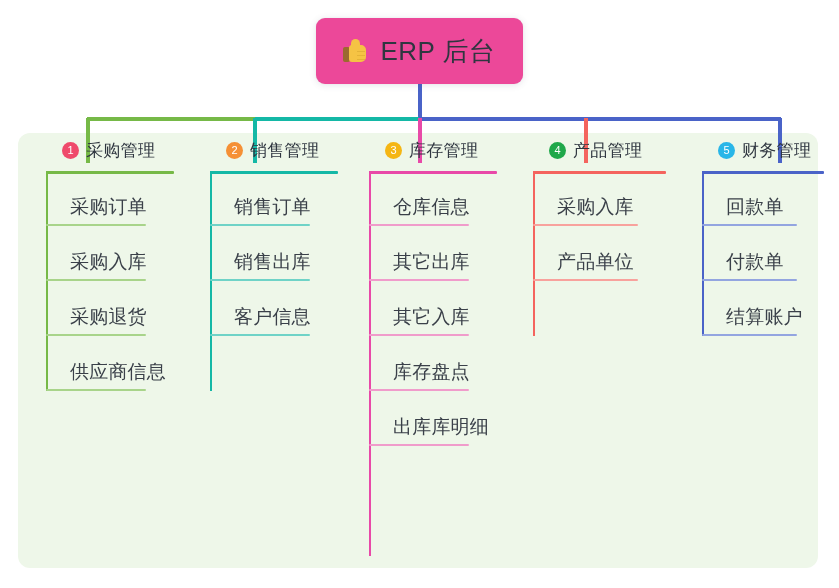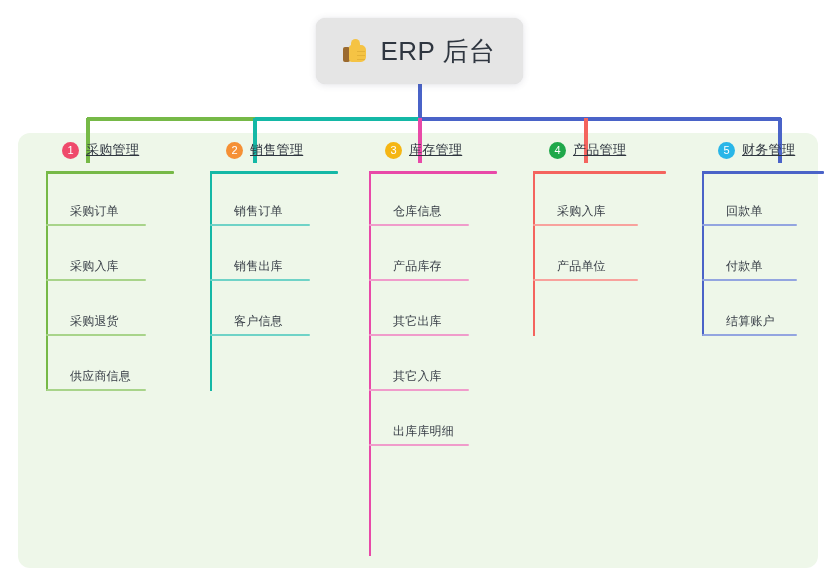--- a/index.html
+++ b/index.html
@@ -16,21 +16,21 @@
     -webkit-font-smoothing: antialiased;
   }
 
   
   #root-node {
     position: absolute;
     left: 316px;
     top: 18px;
     width: 207px;
     height: 66px;
-    background: #e5e5e5;
+    background: #ec4899;
     border-radius: 9px;
     box-shadow: 0 1px 7px rgba(90,90,110,0.16), 0 0 1px rgba(0,0,0,0.10);
     display: flex;
     align-items: center;
     justify-content: center;
     gap: 11px;
     z-index: 6;
   }
   #root-node .root-title {
     font-size: 26px;
@@ -128,24 +128,23 @@
     height: 17px;
     border-radius: 50%;
     color: #ffffff;
     font-size: 11px;
     line-height: 17px;
     text-align: center;
     flex: 0 0 auto;
     font-family: "Liberation Sans", sans-serif;
   }
   .branch-title {
-    font-size: 13px;
+    font-size: 17px;
     color: #2f3640;
     letter-spacing: 0.3px;
-    text-decoration: underline;
   }
   .header-rule {
     position: absolute;
     top: 38px;
     left: 6px;
     height: 3px;
     border-radius: 1px;
   }
   .spine {
     position: absolute;
@@ -158,21 +157,21 @@
     top: 38px;
     left: 6px;
   }
   .leaf {
     position: relative;
     height: 55px;
     display: flex;
     align-items: flex-end;
   }
   .leaf-label {
-    font-size: 12px;
+    font-size: 19px;
     color: #3a4049;
     padding-left: 24px;
     padding-bottom: 6px;
     white-space: nowrap;
     letter-spacing: 0.2px;
   }
   .leaf-rule {
     position: absolute;
     left: 0;
     bottom: 0;
@@ -264,29 +263,29 @@
         <span class="branch-title">库存管理</span>
       </div>
       <div class="header-rule" style="width: 128px; background: rgb(232, 73, 168);"></div>
       <div class="spine" style="height: 385px; background: rgb(232, 73, 168);"></div>
       <div class="leaves">
         <div class="leaf">
           <span class="leaf-label">仓库信息</span>
           <div class="leaf-rule" style="width: 100px; background: rgb(240, 156, 203);"></div>
         </div>
         <div class="leaf">
-          <span class="leaf-label">产品库存</span>
-          <div class="leaf-rule" style="width: 100px; background: rgb(240, 156, 203);"></div>
-        </div>
-        <div class="leaf">
           <span class="leaf-label">其它出库</span>
           <div class="leaf-rule" style="width: 100px; background: rgb(240, 156, 203);"></div>
         </div>
         <div class="leaf">
           <span class="leaf-label">其它入库</span>
+          <div class="leaf-rule" style="width: 100px; background: rgb(240, 156, 203);"></div>
+        </div>
+        <div class="leaf">
+          <span class="leaf-label">库存盘点</span>
           <div class="leaf-rule" style="width: 100px; background: rgb(240, 156, 203);"></div>
         </div>
         <div class="leaf">
           <span class="leaf-label">出库库明细</span>
           <div class="leaf-rule" style="width: 100px; background: rgb(240, 156, 203);"></div>
         </div>
       </div>
     </div>
     <div class="branch" style="left: 509px; width: 170px;">
       <div class="branch-header">

